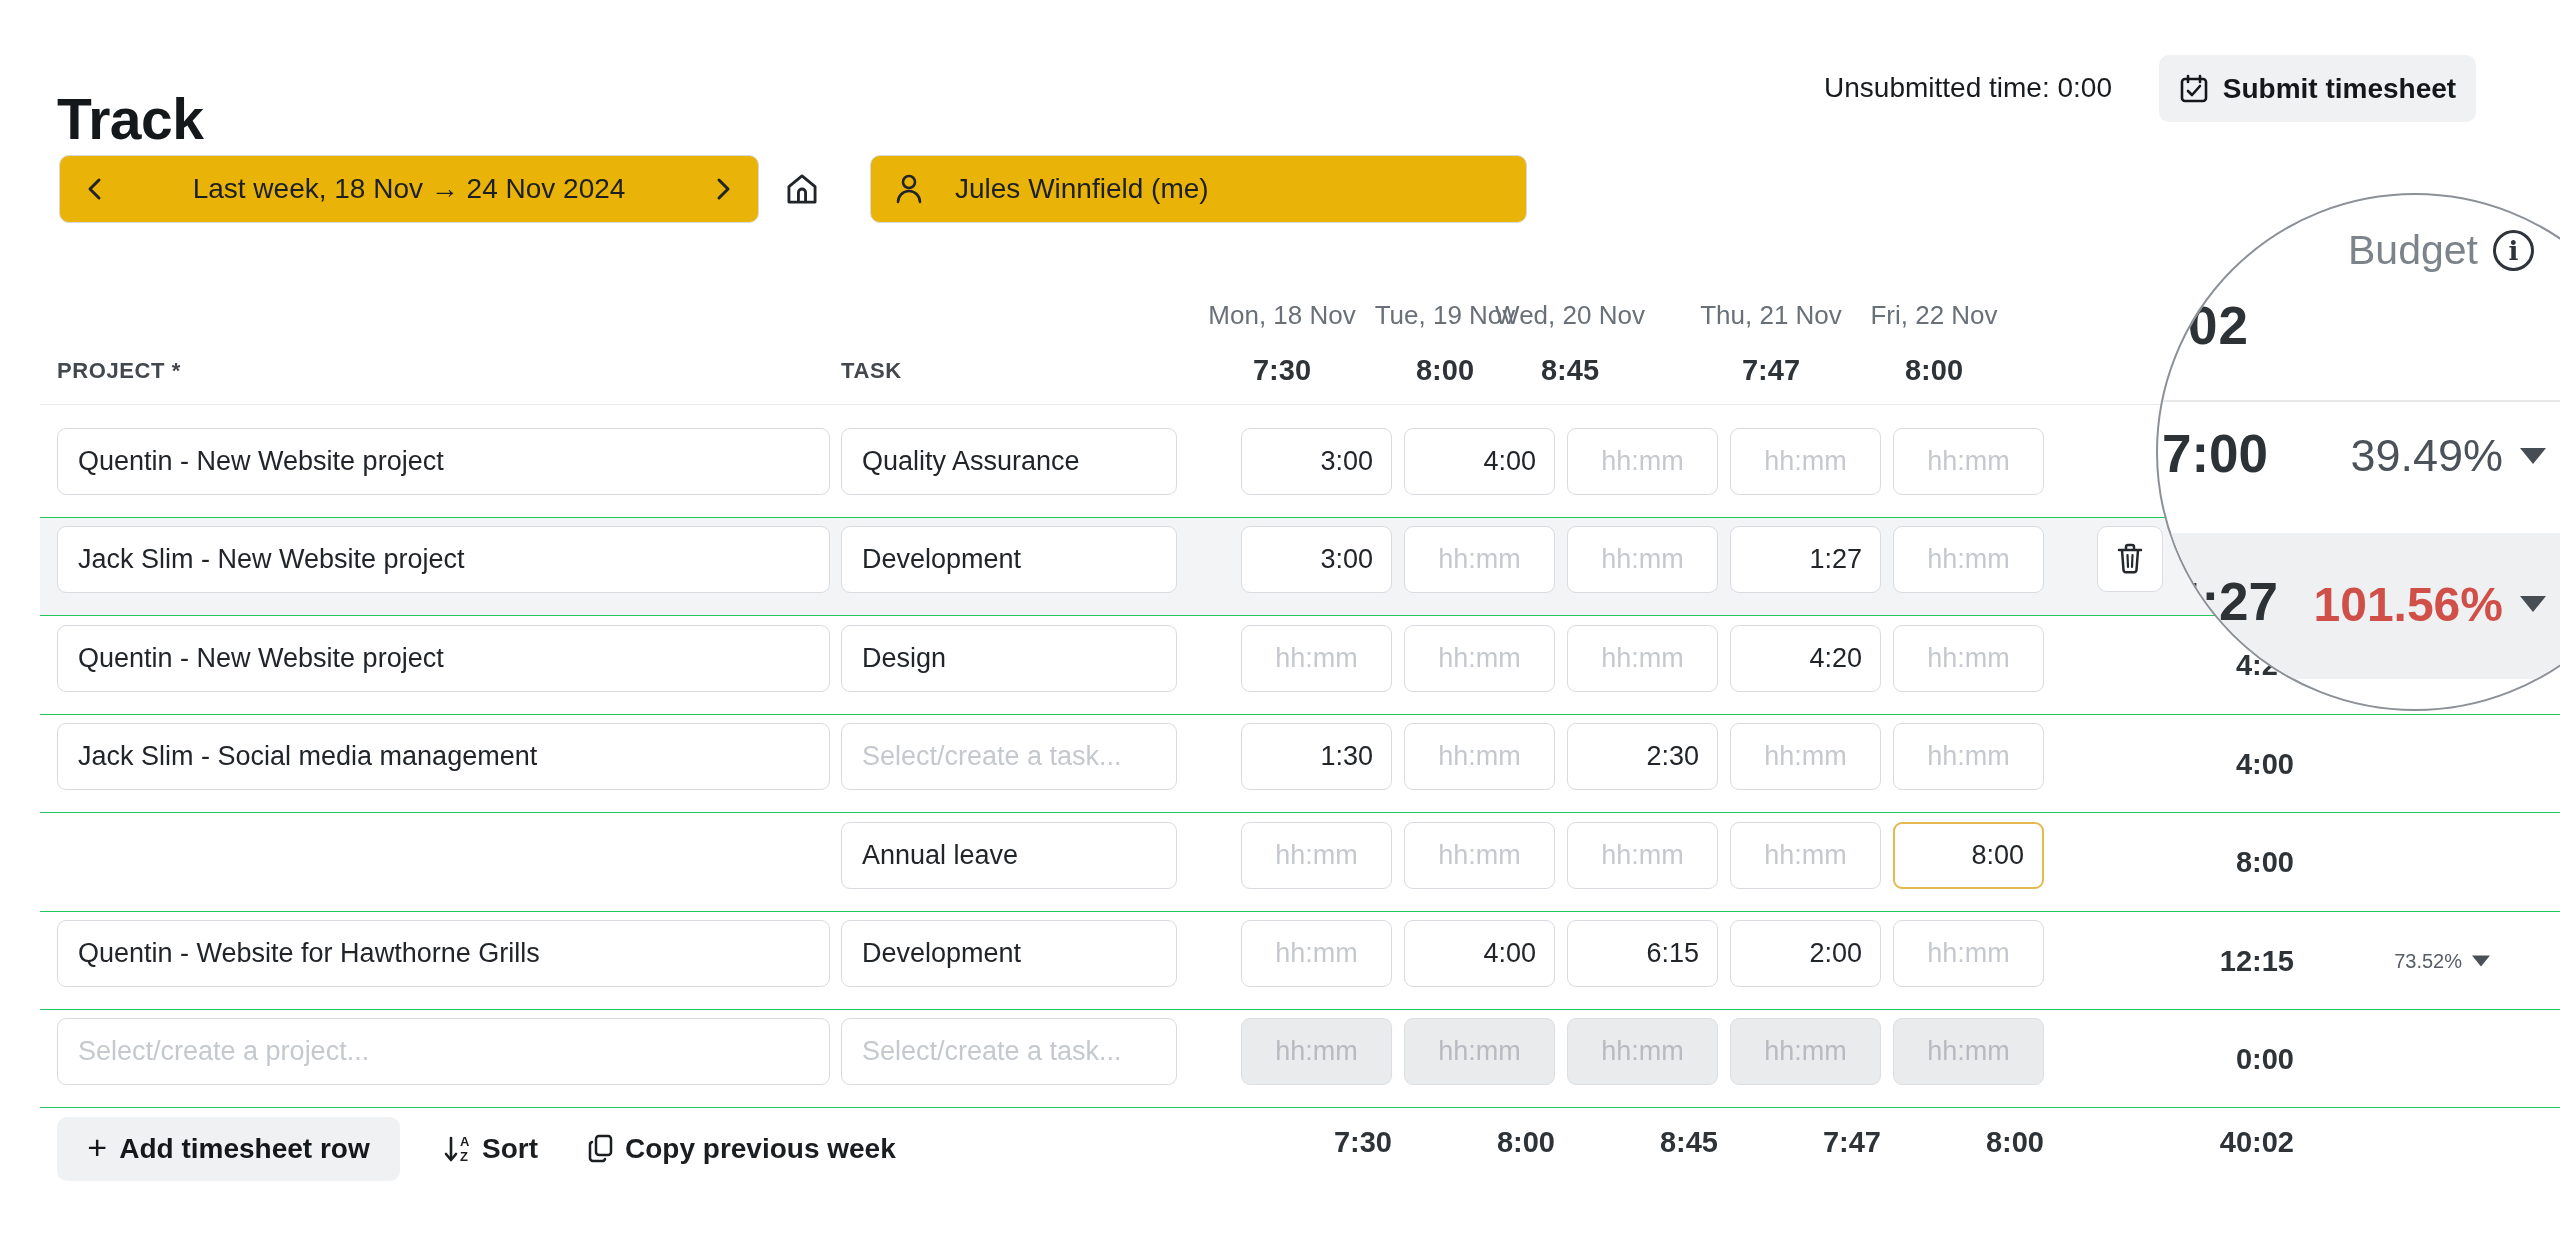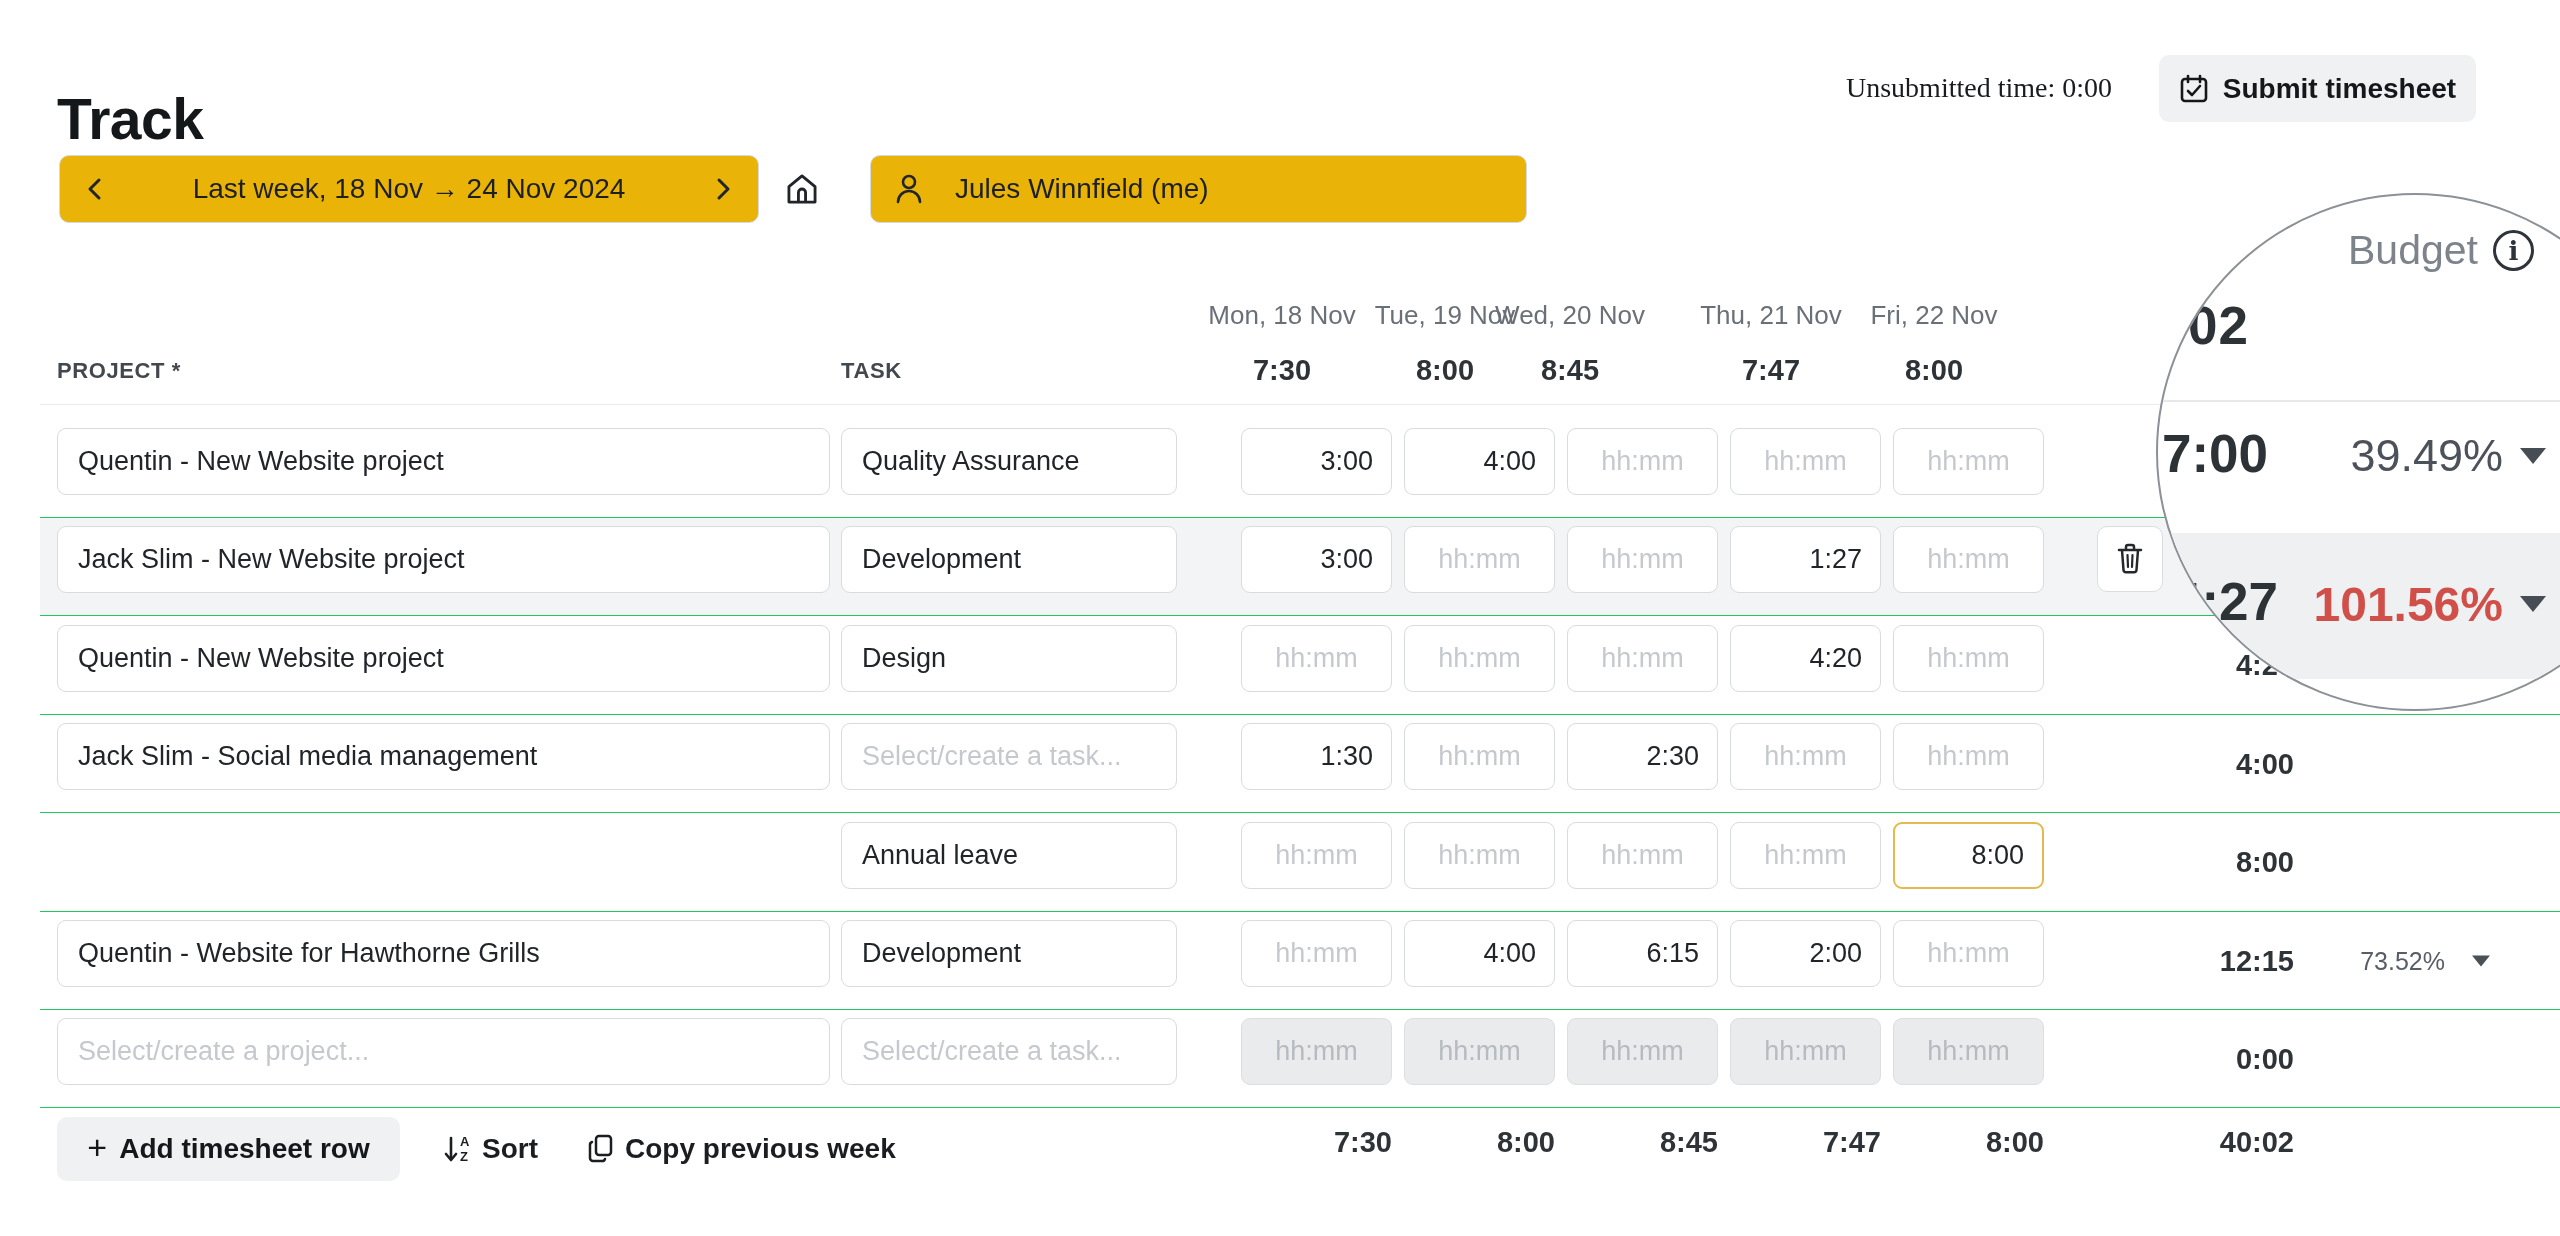--- a/index.html
+++ b/index.html
@@ -10,21 +10,21 @@
   #title{position:absolute;left:57px;top:48px;font-size:57px;font-weight:800;color:#15181a;letter-spacing:-0.5px;}
   .pillbox{position:absolute;height:68px;border:1.5px solid #d6d9dd;border-radius:10px;background:#eab308;box-sizing:border-box;}
   #datenav{left:59px;top:155px;width:700px;}
   #datenav .label{position:absolute;left:0;right:0;top:0;bottom:0;display:flex;align-items:center;justify-content:center;
                   font-size:28px;color:#1d2023;}
   .navchev{position:absolute;top:0;bottom:0;width:70px;display:flex;align-items:center;justify-content:center;cursor:pointer;background:none;border:none;}
   #chevL{left:0;} #chevR{right:0;}
   #homebtn{position:absolute;left:778px;top:165px;width:48px;height:48px;display:flex;align-items:center;justify-content:center;background:none;border:none;}
   #personbox{left:870px;top:155px;width:657px;display:flex;align-items:center;gap:30px;padding:0 22px;}
   #personbox .label{font-size:28px;color:#1d2023;}
-  #unsub{position:absolute;right:448px;top:72px;font-size:28px;color:#191c1f;font-family:Liberation Serif, serif;}
+  #unsub{position:absolute;right:448px;top:72px;font-size:28px;color:#191c1f;}
   #submitbtn{position:absolute;right:84px;top:55px;width:317px;height:67px;background:#f0f1f3;border:none;border-radius:10px;
              display:flex;align-items:center;justify-content:center;gap:14px;font-size:28px;font-weight:700;color:#15181a;font-family:inherit;}
 
   
   .colhead{position:absolute;top:358px;font-size:22px;font-weight:700;color:#42484e;letter-spacing:.6px;}
   #projecthead{left:57px;} #taskhead{left:841px;}
   .dayblock{position:absolute;text-align:center;width:220px;}
   .dayblock .dname{font-size:26px;color:#697077;}
   .dayblock .dtotal{font-size:29px;font-weight:700;color:#2e3338;margin-top:23px;}
   #headrule{position:absolute;left:40px;right:0;top:404px;height:1px;background:#e9ebed;}
@@ -44,22 +44,22 @@
   .proj{left:17px;width:773px;}
   .task{left:801px;width:336px;}
   .cell{width:151px;text-align:right;padding:0 18px;}
   .cell.empty{text-align:center;}
   .cell.dis{background:#e9ebec;border-color:#dcdfe2;}
   .cell.dis::placeholder{color:#b7bbc1;}
   .cell.focused{border:2.5px solid #e4b94e;}
   .trashbtn{position:absolute;left:2057px;top:8px;width:66px;height:66px;background:#fff;border:1.5px solid #dadde1;border-radius:10px;
             display:flex;align-items:center;justify-content:center;}
   .total{position:absolute;right:266px;top:50%;transform:translateY(-50%);font-size:29px;font-weight:700;color:#2e3338;}
-  .budget{position:absolute;right:70px;top:50%;transform:translateY(-50%);display:flex;align-items:center;gap:27px;
-          font-size:25px;color:#575e66;}
+  .budget{position:absolute;right:70px;top:50%;transform:translateY(-50%);display:flex;align-items:center;gap:10px;
+          font-size:20px;color:#575e66;}
   .budget.over{color:#d14f49;}
   .tri{width:0;height:0;border-left:9px solid transparent;border-right:9px solid transparent;border-top:11px solid #4a5056;}
 
   
   #footrow{position:absolute;left:0;right:0;top:1108px;}
   #addbtn{position:absolute;left:57px;top:9px;width:343px;height:64px;background:#f0f1f3;border:none;border-radius:10px;
           display:flex;align-items:center;justify-content:center;gap:12px;font-size:28px;font-weight:700;color:#15181a;font-family:inherit;}
   #addbtn .plus{font-size:34px;font-weight:500;margin-top:-3px;}
   .footbtn{position:absolute;top:17px;height:48px;display:flex;align-items:center;gap:9px;background:none;border:none;
            font-size:28px;font-weight:700;color:#1b1e21;font-family:inherit;}

